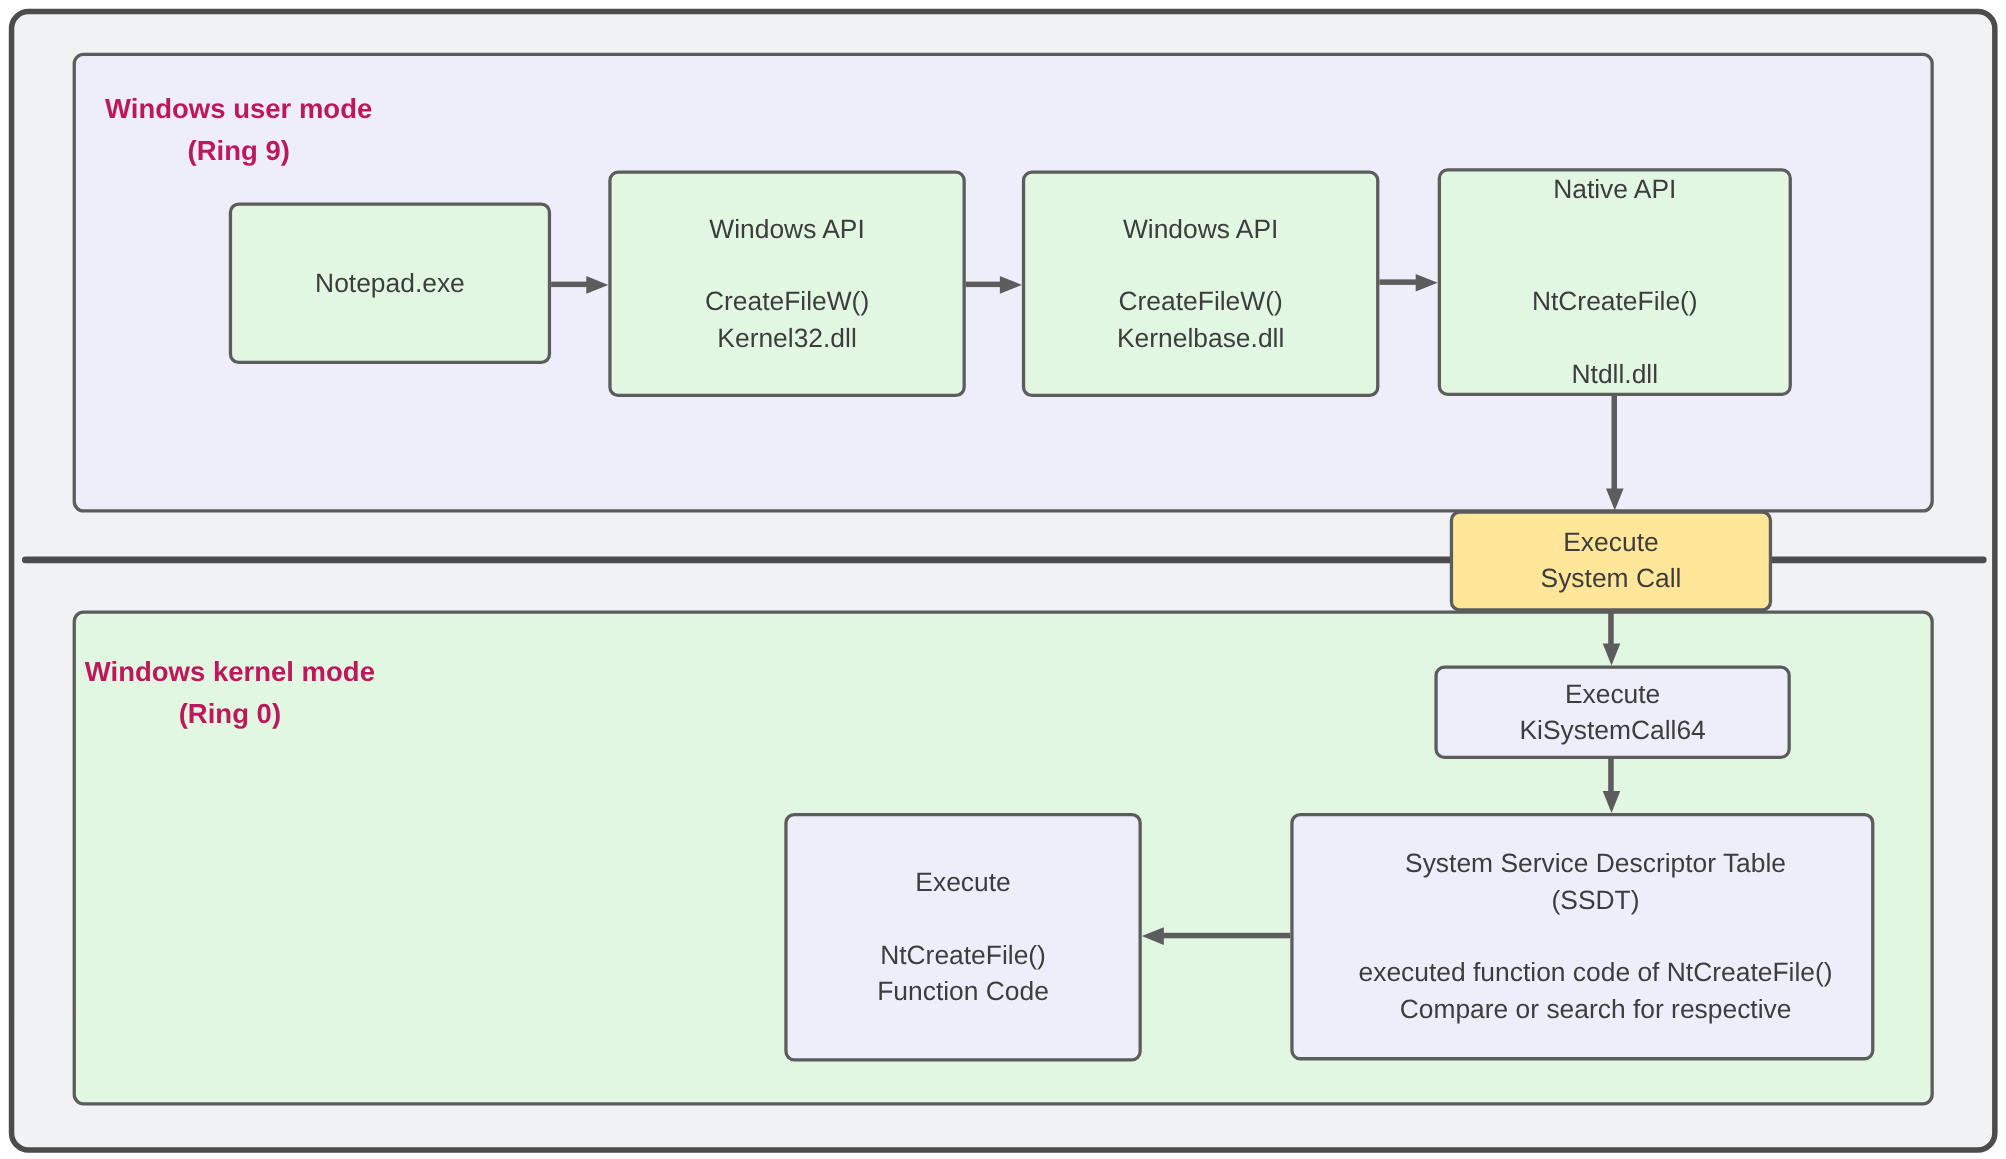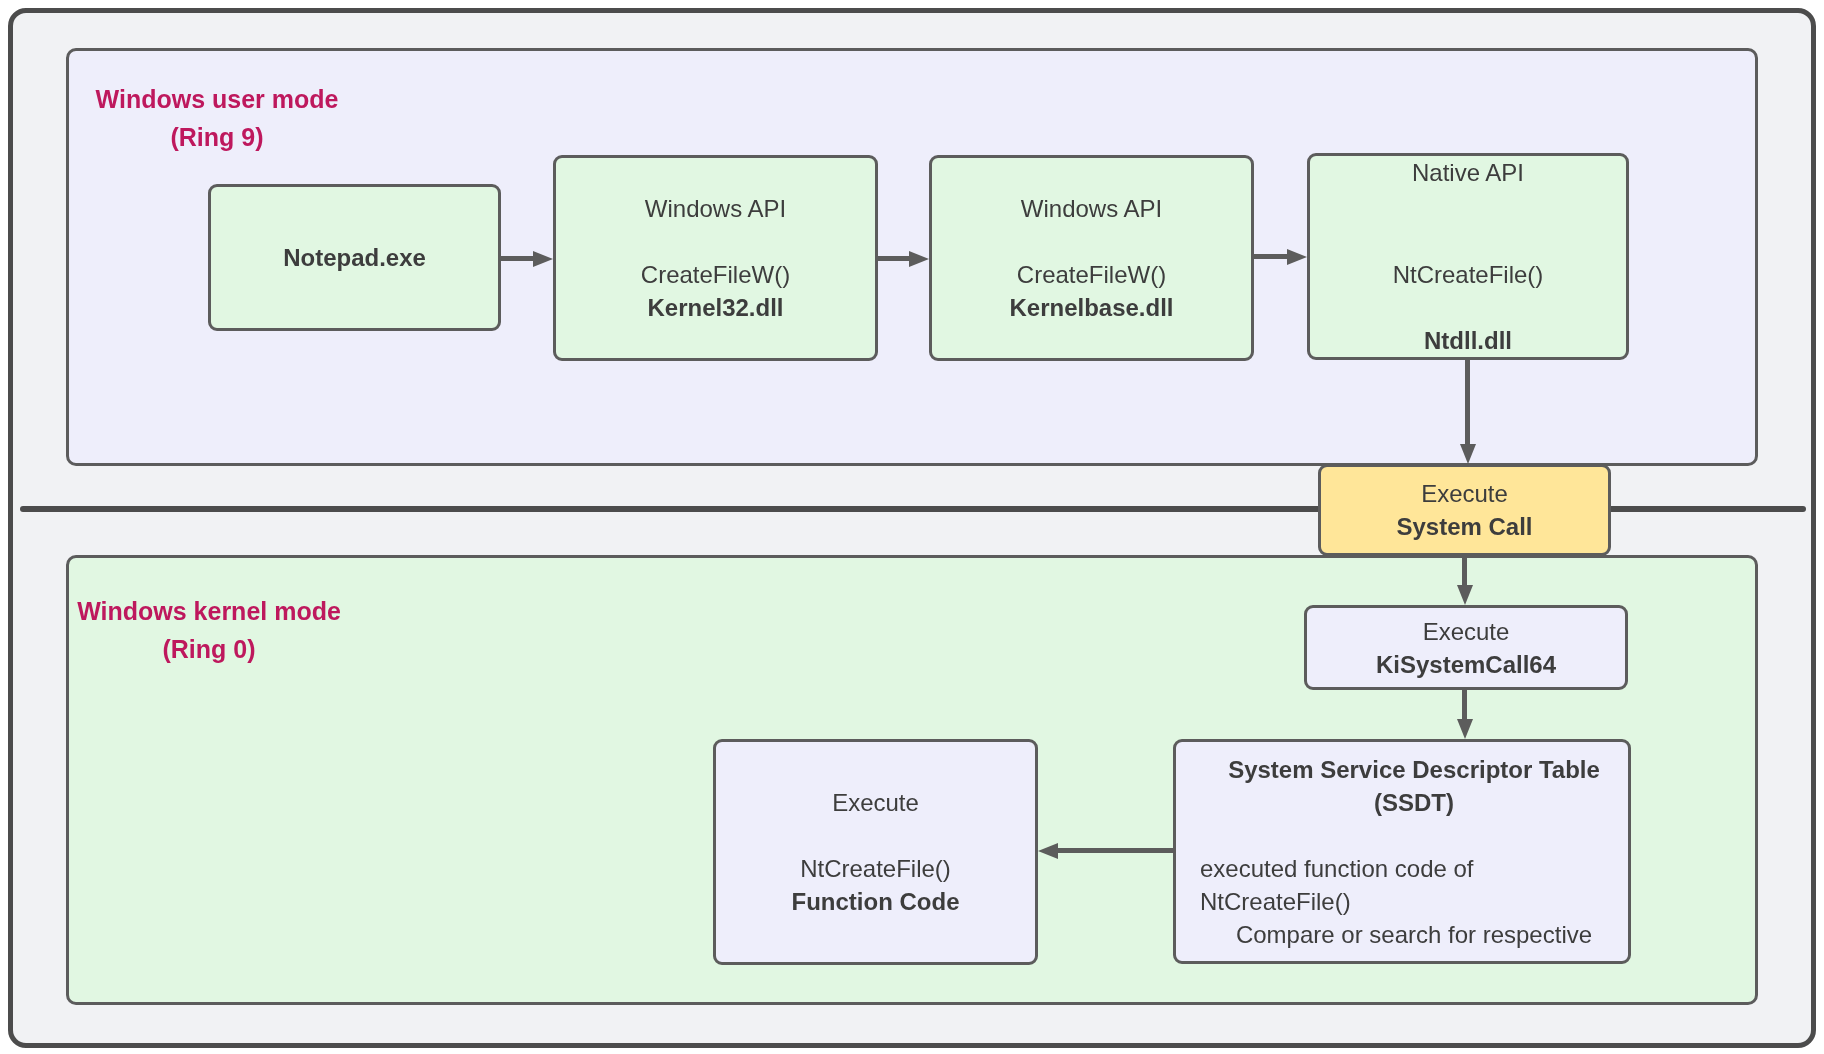--- a/index.html
+++ b/index.html
@@ -78,24 +78,24 @@
   .green    { background: #e1f7e2; }
   .lavender { background: #eeeefb; }
   .yellow   { background: #ffe699; }
 
   .node-notepad    { left: 208px;  top: 184px; width: 293px; height: 147px; }
   .node-kernel32   { left: 553px;  top: 155px; width: 325px; height: 206px; }
   .node-kernelbase { left: 929px;  top: 155px; width: 325px; height: 206px; }
   .node-native     { left: 1307px; top: 153px; width: 322px; height: 207px; gap: 33px; }
   .node-syscall    { left: 1318px; top: 464px; width: 293px; height: 92px; z-index: 5; }
   .node-ki         { left: 1304px; top: 605px; width: 324px; height: 85px; }
-  .node-ssdt       { left: 1173px; top: 739px; width: 458px; height: 225px; padding-left: 24px; }
+  .node-ssdt       { left: 1173px; top: 739px; width: 531px; height: 225px; padding-left: 24px; }
   .node-func       { left: 713px;  top: 739px; width: 325px; height: 226px; }
 
-  .b { font-weight: bold; }
+  .b { font-weight: normal; }
   .spacer { height: 33px; }
 
   
   .arrow { position: absolute; background: #5c5c5c; z-index: 4; }
   .arrow-right { height: 5px; }
   .arrow-right::after {
     content: ""; position: absolute;
     right: -19px; top: 50%; transform: translateY(-50%);
     border: 8px solid transparent; border-right: none;
     border-left: 20px solid #5c5c5c;

